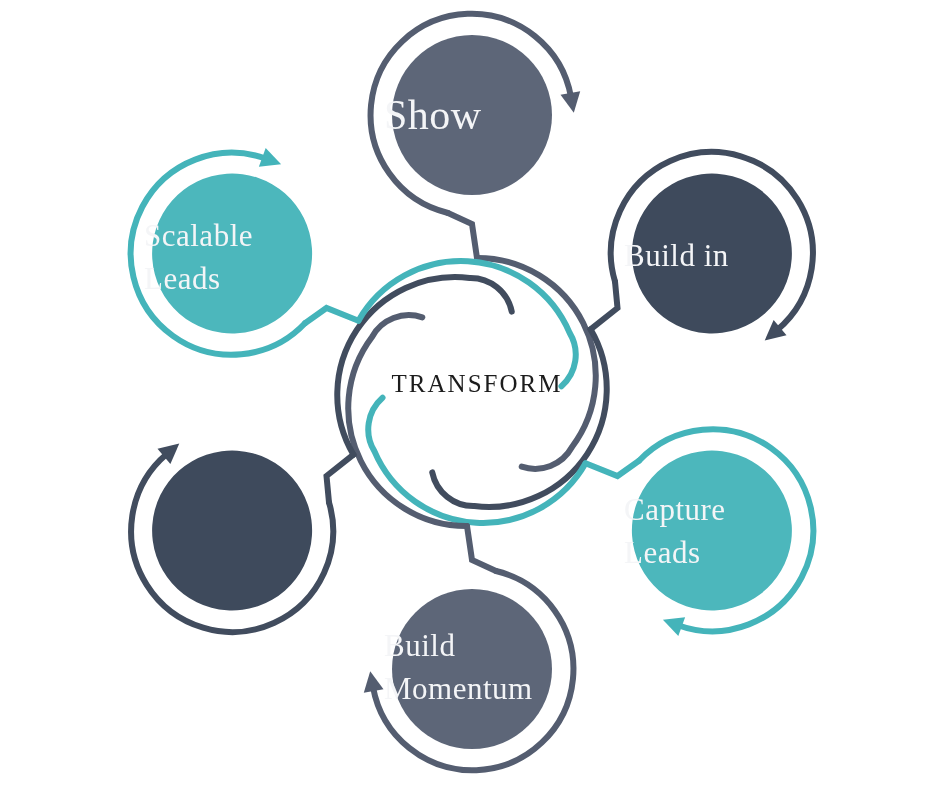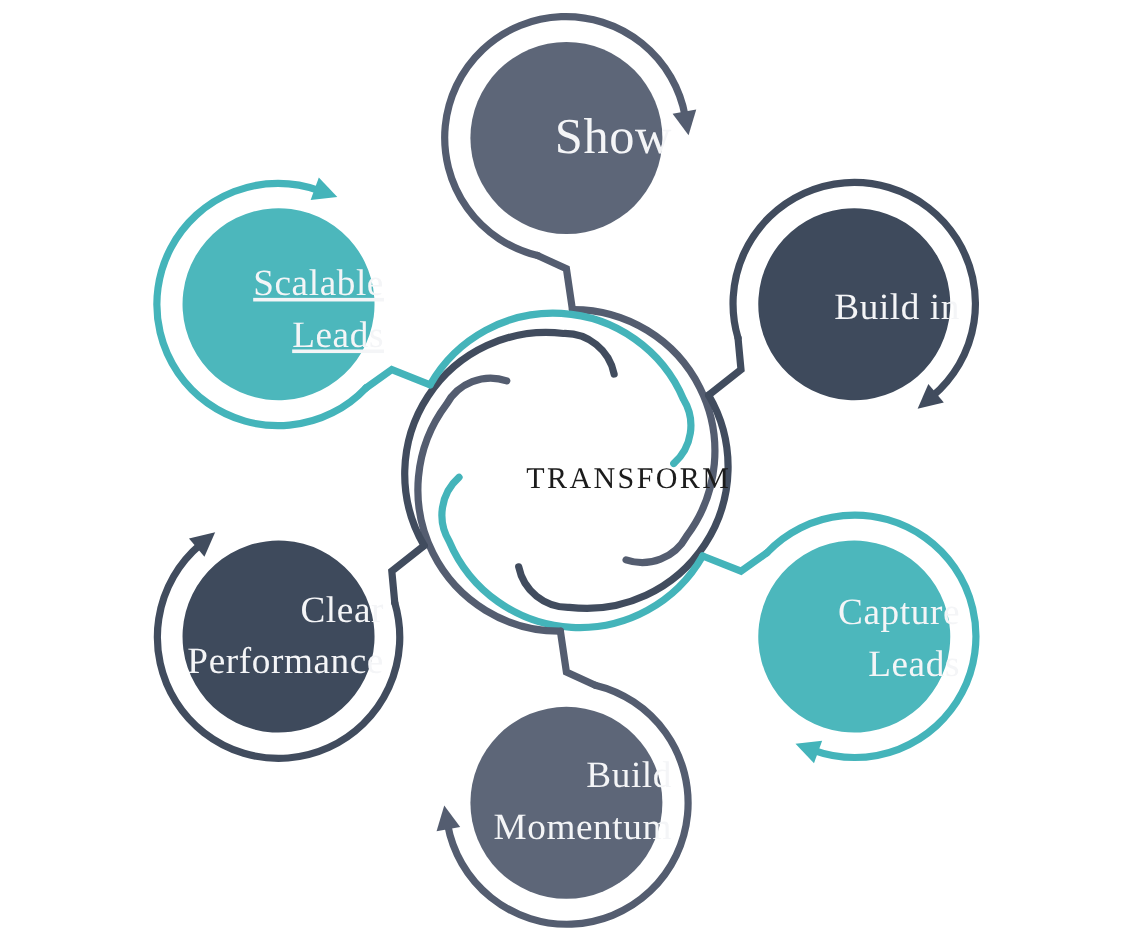--- a/index.html
+++ b/index.html
@@ -9,21 +9,21 @@
     background:#ffffff;
     overflow:hidden;
     font-family:"Liberation Serif","DejaVu Serif",serif;
   }
   .diagram-svg{position:absolute;left:0;top:0;}
   .ringpath{fill:none;stroke-width:6;stroke-linecap:round;stroke-linejoin:miter;}
   .node-label{
     position:absolute;
     transform:translate(-50%,-50%);
     width:176px;
-    text-align:right;
+    text-align:left;
     color:#f4f5f7;
     font-size:31px;
     line-height:1.38;
     letter-spacing:0.5px;
   }
   .node-label.large{font-size:42px;line-height:1.3;}
   .center-label{
     position:absolute;
     transform:translate(-50%,-50%);
     color:#1c1c1c;
@@ -102,25 +102,21 @@
   <div class="node-label" style="left:712px;top:532px;">
     <div>Capture</div>
     <div>Leads</div>
   </div>
 
   <div class="node-label" style="left:472px;top:668px;">
     <div>Build</div>
     <div>Momentum</div>
   </div>
 
-  <div class="node-label" style="left:232px;top:530px;">
-    <div>Clear</div>
-    <div>Performance</div>
-  </div>
 
-  <div class="node-label" style="left:232px;top:258px;text-decoration:underline;">
+  <div class="node-label" style="left:232px;top:258px;">
     <div>Scalable</div>
     <div>Leads</div>
   </div>
 
-  <div class="center-label" style="left:477px;top:400px;margin-left:47px;">TRANSFORM</div>
+  <div class="center-label" style="left:477px;top:384px;">TRANSFORM</div>
 
 </div>
 
 </body></html>

